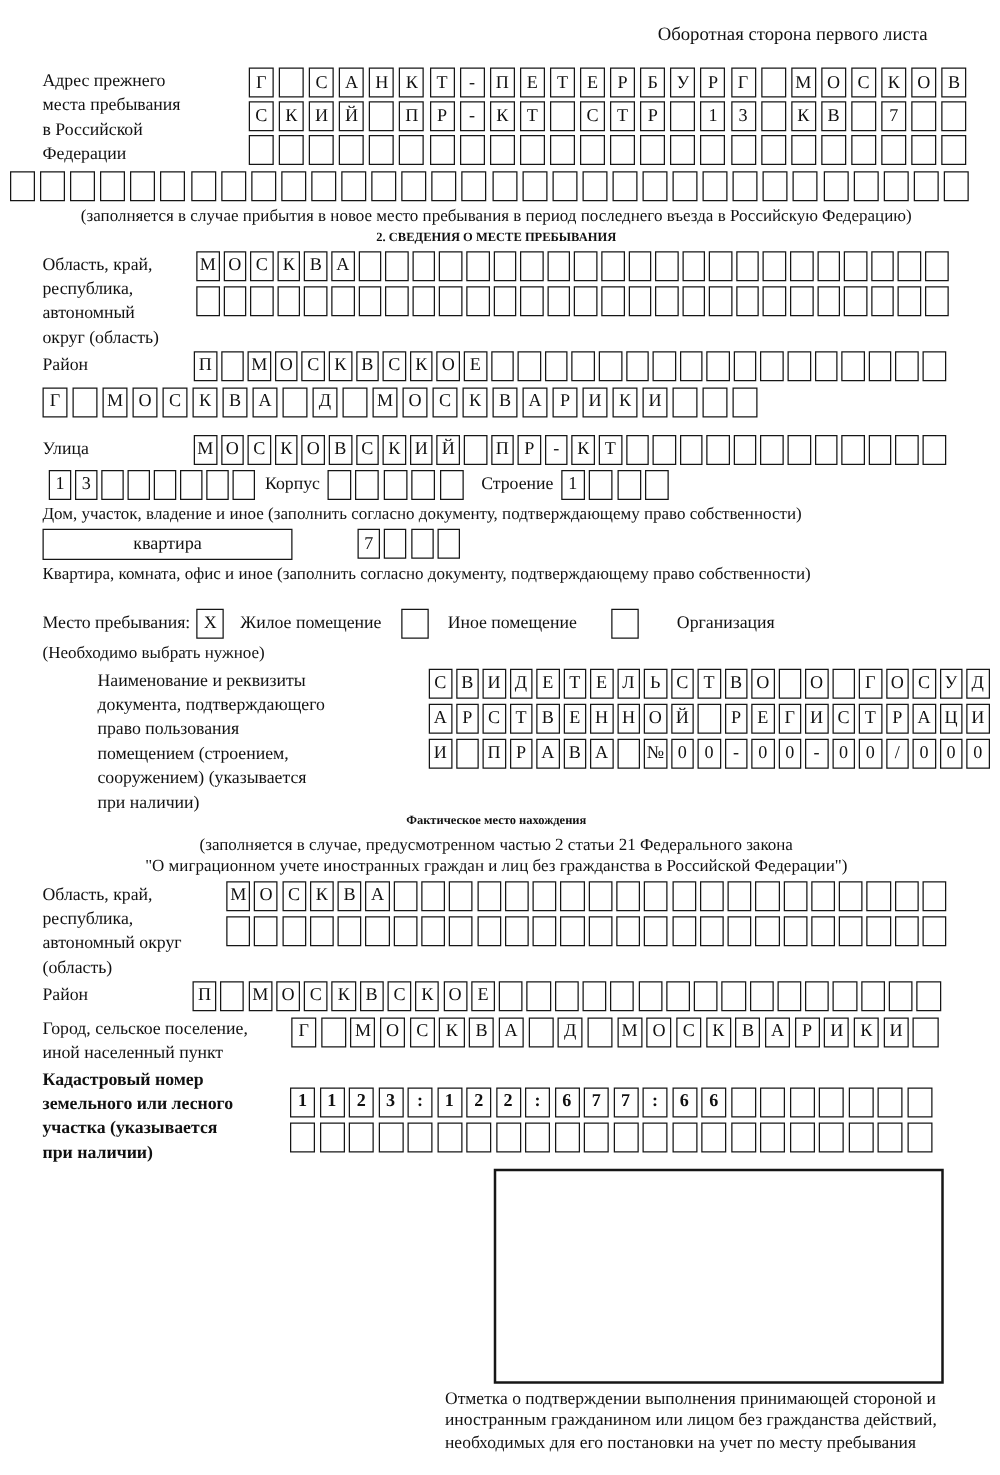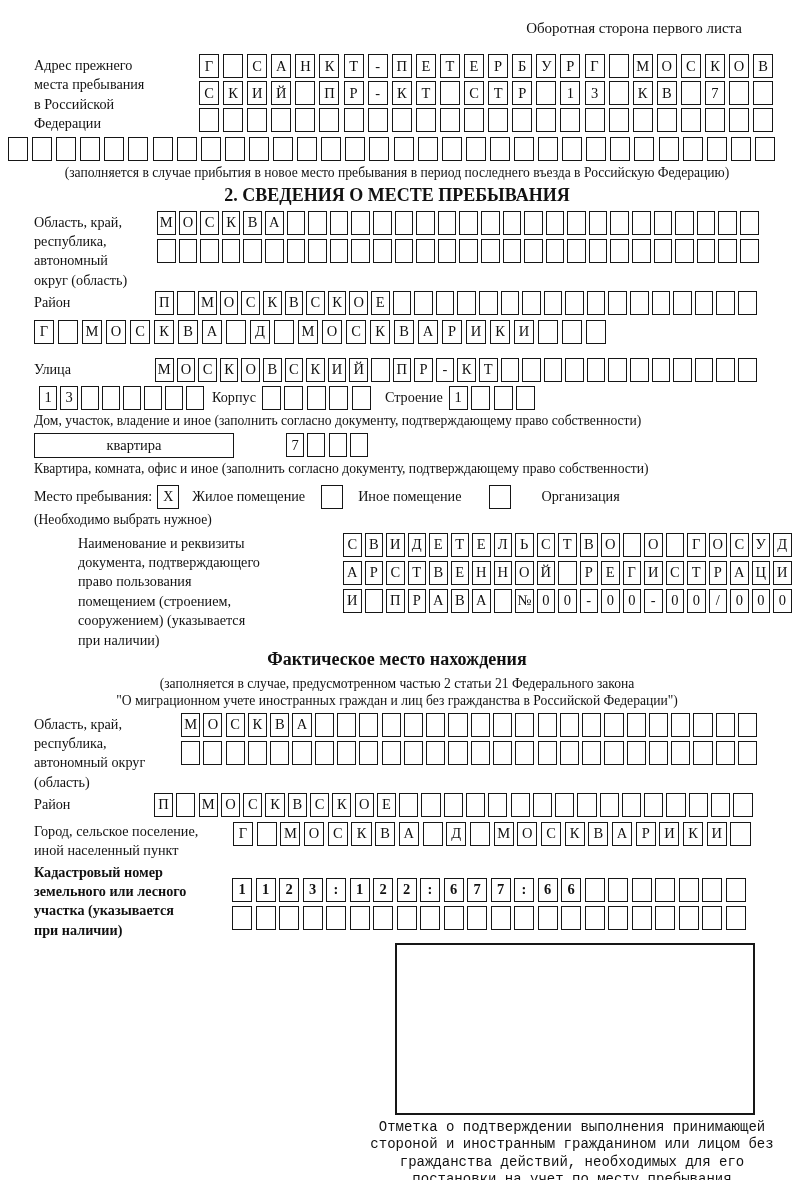--- a/index.html
+++ b/index.html
@@ -26,28 +26,28 @@
   .widebox {
     height:25px; border:1.8px solid #161616; background:#fff;
     display:flex; align-items:center; justify-content:center; font-size:14.5px;
   }
   .chk {
     width:22px; height:24px; flex:0 0 22px; border:1.7px solid #161616; background:#fff;
     display:flex; align-items:center; justify-content:center; font-size:14px;
   }
   .caption { font-size:13.6px; line-height:17px; }
   .caption.center { text-align:center; padding-right:40px; }
-  .sec-title { text-align:center; font-weight:bold; font-size:18px; padding-right:40px; }
+  .sec-title { text-align:center; font-weight:bold; font-size:10px; padding-right:40px; }
 
   .inline-row { display:flex; align-items:center; font-size:14.2px; }
 
   .stamp-box { width:360px; height:172px; border:2px solid #161616; margin-left:361px; background:#fff; }
   .stamp-caption {
     width:432px; margin-left:322px; margin-top:4px;
-    text-align:center; font-size:14px; line-height:17.5px;font-family:Liberation Mono, monospace;
+    text-align:left; font-size:14px; line-height:17.5px;
   }
 </style>
 </head>
 <body>
 
 <div class="hdr-note" style="margin-top:12px;">Оборотная сторона первого листа</div>
 
 <div class="fieldgroup" style="margin-top:16px;gap:22px;">
   <div class="flabel" style="flex:0 0 143px;">Адрес прежнего
 места пребывания
@@ -371,21 +371,21 @@
   <div class="widebox" style="width:200px;">квартира</div>
   <div class="cells" style="--cw:18px; --cg:3.4px; margin-left:7px;">
       <span class="cell">7</span>
       <span class="cell"></span>
       <span class="cell"></span>
       <span class="cell"></span>
     </div>
 </div>
 <div class="caption" style="margin-top:2px;">Квартира, комната, офис и иное (заполнить согласно документу, подтверждающему право собственности)</div>
 
-<div class="inline-row" style="margin-top:8px;">
+<div class="inline-row" style="margin-top:20px;">
   <span>Место пребывания:</span>
   <span class="chk" style="margin-left:5px;">X</span>
   <span style="margin-left:13px;">Жилое помещение</span>
   <span class="chk" style="margin-left:16px;"></span>
   <span style="margin-left:15px;">Иное помещение</span>
   <span class="chk" style="margin-left:28px;"></span>
   <span style="margin-left:30px;">Организация</span>
 </div>
 <div class="caption" style="margin-top:2px; ">(Необходимо выбрать нужное)</div>
 

